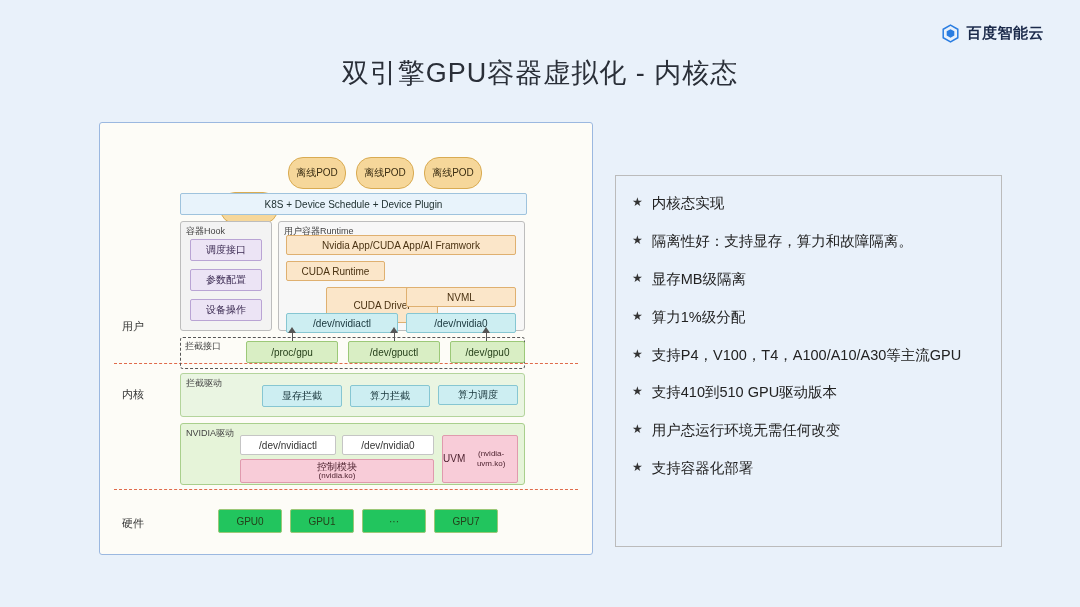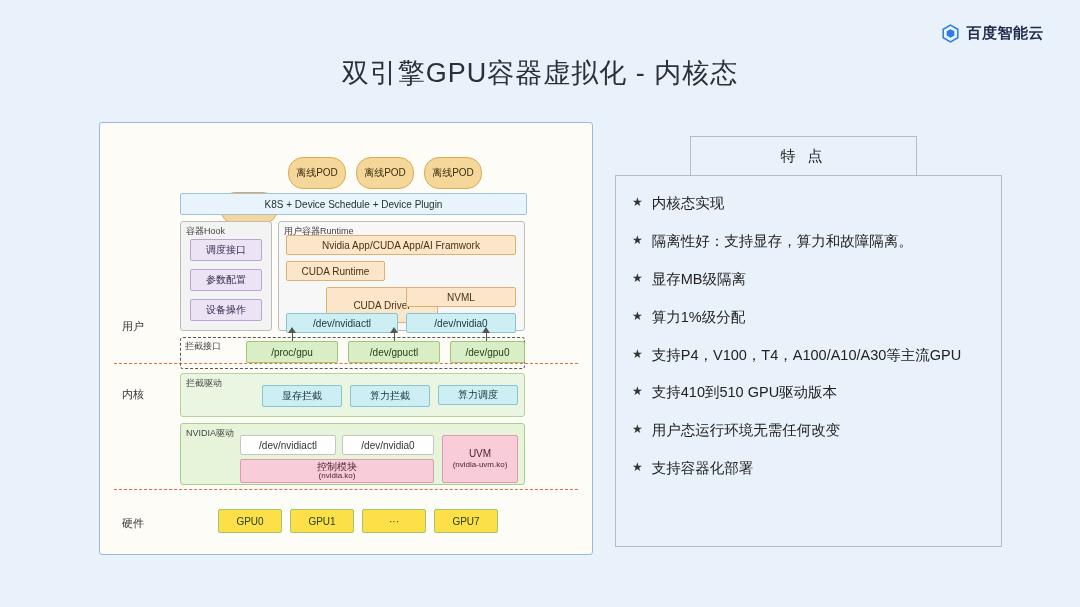--- a/index.html
+++ b/index.html
@@ -159,21 +159,21 @@
   }
   .vline {
     position: absolute;
     width: 1px;
     background: #555;
   }
 
   .gpu-chip {
     position: absolute;
     height: 22px;
-    background: #fde047;
+    background: #22c55e;
     border: 1px solid #9cc878;
     color: #24401a;
     font-size: 10px;
     display: flex;
     align-items: center;
     justify-content: center;
     border-radius: 2px;
   }
 
   
@@ -296,32 +296,31 @@
 
     <div class="grp greenpanel" style="left:80px; top:300px; width:345px; height:62px;">
       <span class="grp-title">NVIDIA驱动</span>
     </div>
     <div class="box white" style="left:140px; top:312px; width:96px; height:20px;">/dev/nvidiactl</div>
     <div class="box white" style="left:242px; top:312px; width:92px; height:20px;">/dev/nvidia0</div>
     <div class="box pink" style="left:140px; top:336px; width:194px; height:24px; flex-direction:column; line-height:1.1;">
       <span>控制模块</span>
       <span style="font-size:8px;">(nvidia.ko)</span>
     </div>
-    <div class="box pink" style="left:342px; top:312px; width:76px; height:48px; flex-direction:column; line-height:1.2;">
+    <div class="box pink" style="left:342px; top:312px; width:76px; height:48px; flex-direction:row; line-height:1.2;">
       <span>UVM</span>
       <span style="font-size:8px;">(nvidia-uvm.ko)</span>
     </div>
 
     <div class="gpu-chip" style="left:118px; top:386px; width:62px;">GPU0</div>
     <div class="gpu-chip" style="left:190px; top:386px; width:62px;">GPU1</div>
     <div class="gpu-chip" style="left:262px; top:386px; width:62px;">···</div>
     <div class="gpu-chip" style="left:334px; top:386px; width:62px;">GPU7</div>
   </div>
 
-  <div class="feature-head">特 点</div>
   <div class="feature-body"></div>
 
   <div class="feature-list">
     <div class="feature-item">
       <span class="star">★</span>
       <span>内核态实现</span>
     </div>
     <div class="feature-item">
       <span class="star">★</span>
       <span>隔离性好：支持显存，算力和故障隔离。</span>

